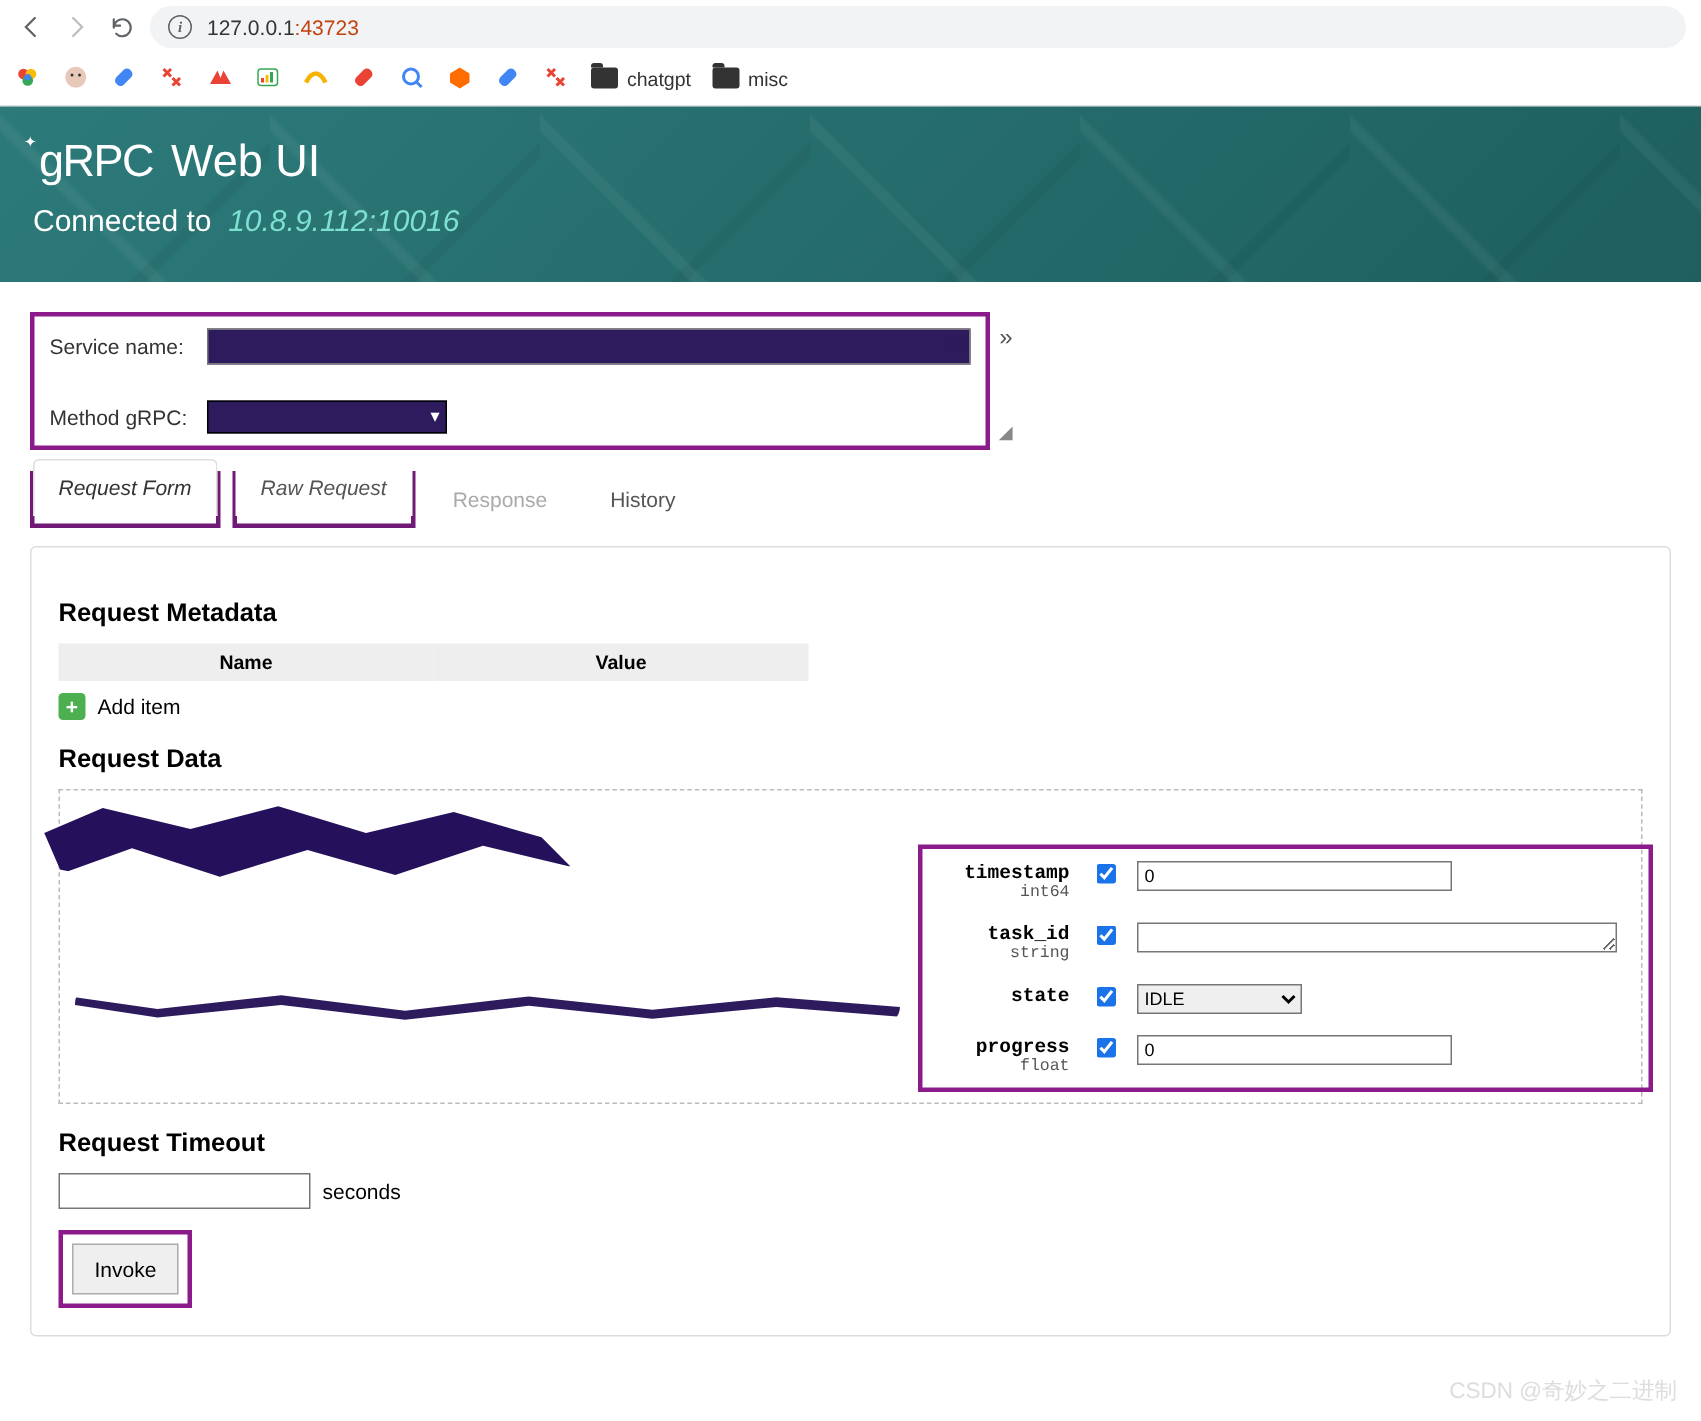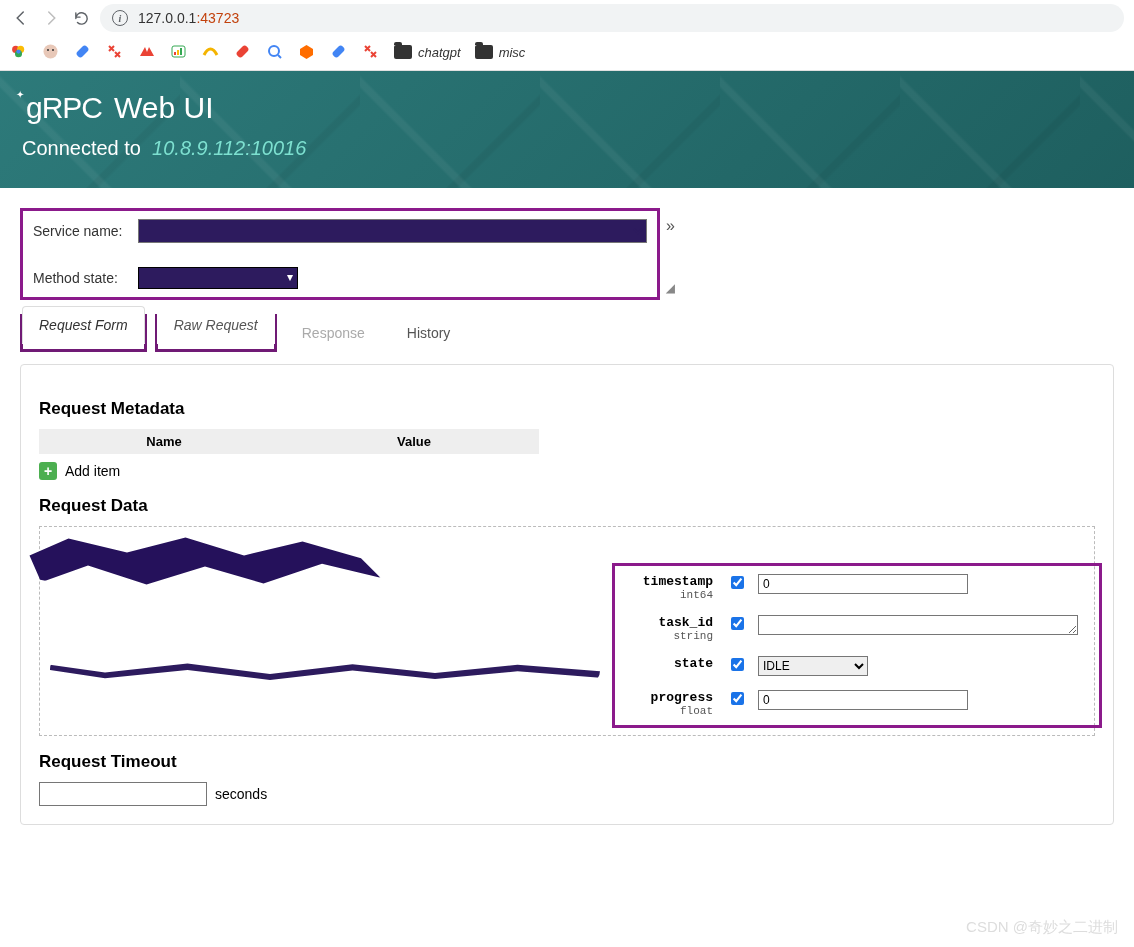--- a/index.html
+++ b/index.html
@@ -9,21 +9,21 @@
   .browser-chrome { background: #fff; border-bottom: 1px solid #e0e0e0; }
   .navbar { display: flex; align-items: center; padding: 5px 10px; height: 36px; }
   .nav-btn { width: 22px; height: 22px; display: flex; align-items: center; justify-content: center; color: #5f6368; margin-right: 8px; cursor: pointer; }
   .nav-btn.disabled { color: #bdbdbd; }
   .addr-wrap { flex: 1; display: flex; align-items: center; background: #f1f3f4; border-radius: 14px; padding: 3px 12px; height: 28px; font-size: 14px; max-width: 1050px; }
   .addr-info { width: 16px; height: 16px; border: 1.5px solid #5f6368; border-radius: 50%; display: flex; align-items: center; justify-content: center; font-size: 10px; font-weight: bold; margin-right: 10px; color:#5f6368; font-style: italic; font-family: serif;}
   .addr-text { color:#333; }
   .addr-port { color:#c2410c; }
   .bookmarks { display: flex; align-items: center; padding: 4px 10px 6px; gap: 14px; height: 34px;}
   .bm-icon { width: 18px; height: 18px; display:inline-block; border-radius:3px;}
-  .bm-folder { display:flex; align-items:center; gap:6px; color:#333; font-size:13px; cursor:pointer;font-style:italic;}
+  .bm-folder { display:flex; align-items:center; gap:6px; color:#333; font-size:13px; cursor:pointer;}
   .bm-folder .ficon { width:18px; height:14px; background:#333; border-radius:2px; position:relative;}
   .bm-folder .ficon::before{content:"";position:absolute;top:-3px;left:0;width:8px;height:3px;background:#333;border-radius:2px 2px 0 0;}
 
   
   .banner { background: linear-gradient(135deg, #2d7a7a 0%, #1e5f5f 100%); color: #fff; padding: 20px 22px 28px; position: relative; overflow:hidden;}
   .banner::before { content:""; position:absolute; inset:0; background:
     linear-gradient(45deg, transparent 45%, rgba(255,255,255,.05) 46%, rgba(255,255,255,.05) 48%, transparent 49%),
     linear-gradient(-45deg, transparent 40%, rgba(0,0,0,.05) 41%, rgba(0,0,0,.05) 43%, transparent 44%);
     background-size: 180px 180px;
   }
@@ -194,21 +194,21 @@
 <div class="content">
 
   <div class="svc-box">
     <span class="svc-arrows">»</span>
     <span class="svc-resize">◢</span>
     <div class="svc-row">
       <span class="svc-label">Service name:</span>
       <select class="svc-select" style="background:#2d1b5e;color:#2d1b5e;"><option></option></select>
     </div>
     <div class="svc-row">
-      <span class="svc-label">Method state:</span>
+      <span class="svc-label">Method gRPC:</span>
       <div class="redact-select" style="max-width:160px"></div>
     </div>
   </div>
 
   <div class="tabs">
     <span class="tab-hl"><span class="tab active">Request Form</span></span>
     <span class="tab-hl"><span class="tab">Raw Request</span></span>
     <span class="tab disabled">Response</span>
     <span class="tab">History</span>
   </div>
@@ -268,16 +268,19 @@
         </div>
       </div>
     </div>
 
     <h3>Request Timeout</h3>
     <div class="timeout-row">
       <input type="text" style="">
       <span>seconds</span>
     </div>
 
+    <div class="invoke-wrap">
+      <button class="invoke-btn">Invoke</button>
+    </div>
   </div>
 </div>
 
 <div class="watermark">CSDN @奇妙之二进制</div>
 
 </body></html>

